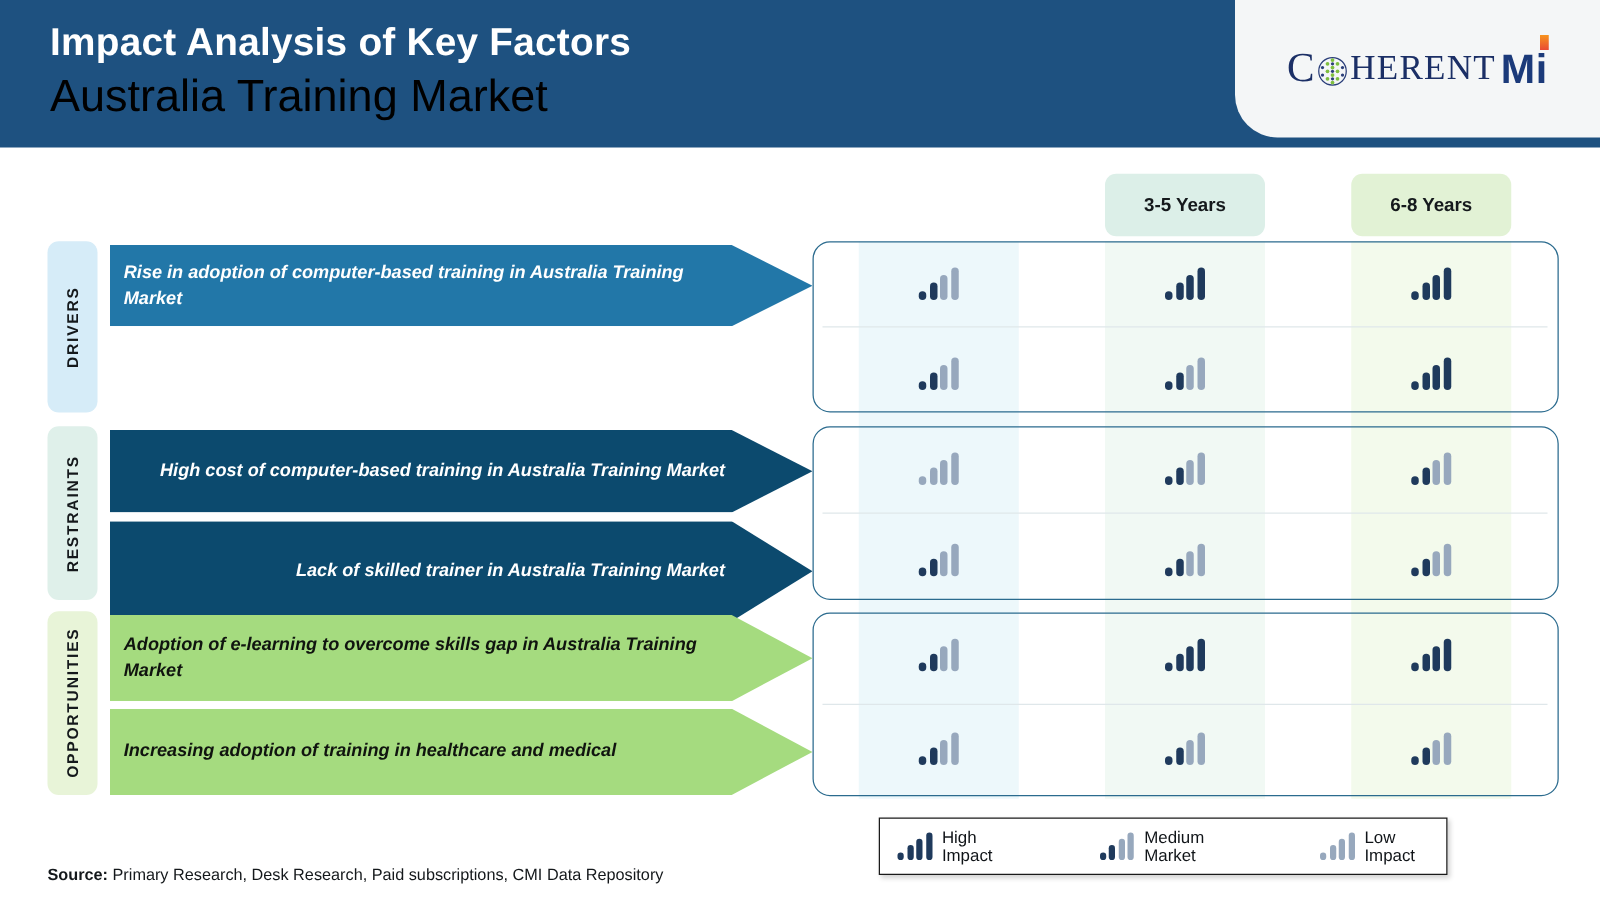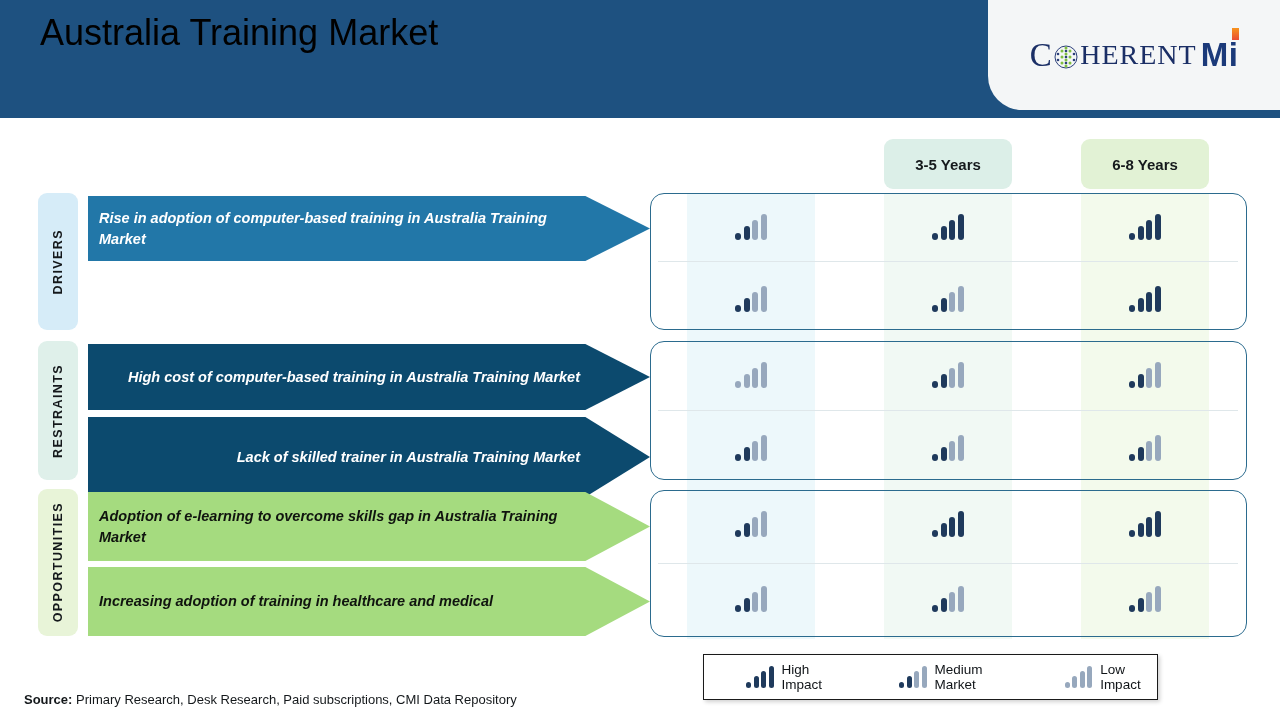--- a/index.html
+++ b/index.html
@@ -179,41 +179,40 @@
 
   
   .legend {
     position: absolute;
     left: 703px; top: 654px;
     width: 455px; height: 46px;
     background: #ffffff;
     border: 1.6px solid #1a1a1a;
     display: flex; align-items: center;
     box-shadow: 2px 2px 4px rgba(0,0,0,.18);
-    padding-left: 28px;
   }
   .legend-item {
     display: flex; align-items: center; gap: 8px;
   }
   #li0 { margin-left: 14px; }
   #li1 { margin-left: 58px; }
   #li2 { margin-left: 52px; }
   .legend-item .lbl {
     font-size: 13.5px; color: #101418;
   }
   .legend .bars { height: 22px; }
   .legend .bars span { width: 5px; }
   .legend .bars span:nth-child(1) { height: 6px; }
   .legend .bars span:nth-child(2) { height: 12px; }
   .legend .bars span:nth-child(3) { height: 17px; }
   .legend .bars span:nth-child(4) { height: 22px; }
 
   
   .source {
-    position: absolute; left: 24px; top: 692px;
+    position: absolute; left: 38px; top: 692px;
     font-size: 13px; color: #14181b;
   }
   .source b { font-weight: bold; }
 </style>
 </head>
 <body>
 
 <div id="page">
 
   <div class="header-strip"></div>
@@ -247,20 +246,21 @@
         </svg>
       </span>
       <span class="logo-rest">HERENT</span>
       <span class="logo-mi">
         <span>Mi</span>
         <span class="logo-i-bar"></span>
       </span>
     </div>
   </div>
   <div class="header-texts">
+    <div class="title-main">Impact Analysis of Key Factors</div>
     <div class="title-sub">Australia Training Market</div>
   </div>
 
   <div class="col-head" id="ch1">3-5 Years</div>
   <div class="col-head" id="ch2">6-8 Years</div>
 
   <div class="matrix">
     <div class="band" id="band0"></div>
     <div class="band" id="band1"></div>
     <div class="band" id="band2"></div>

